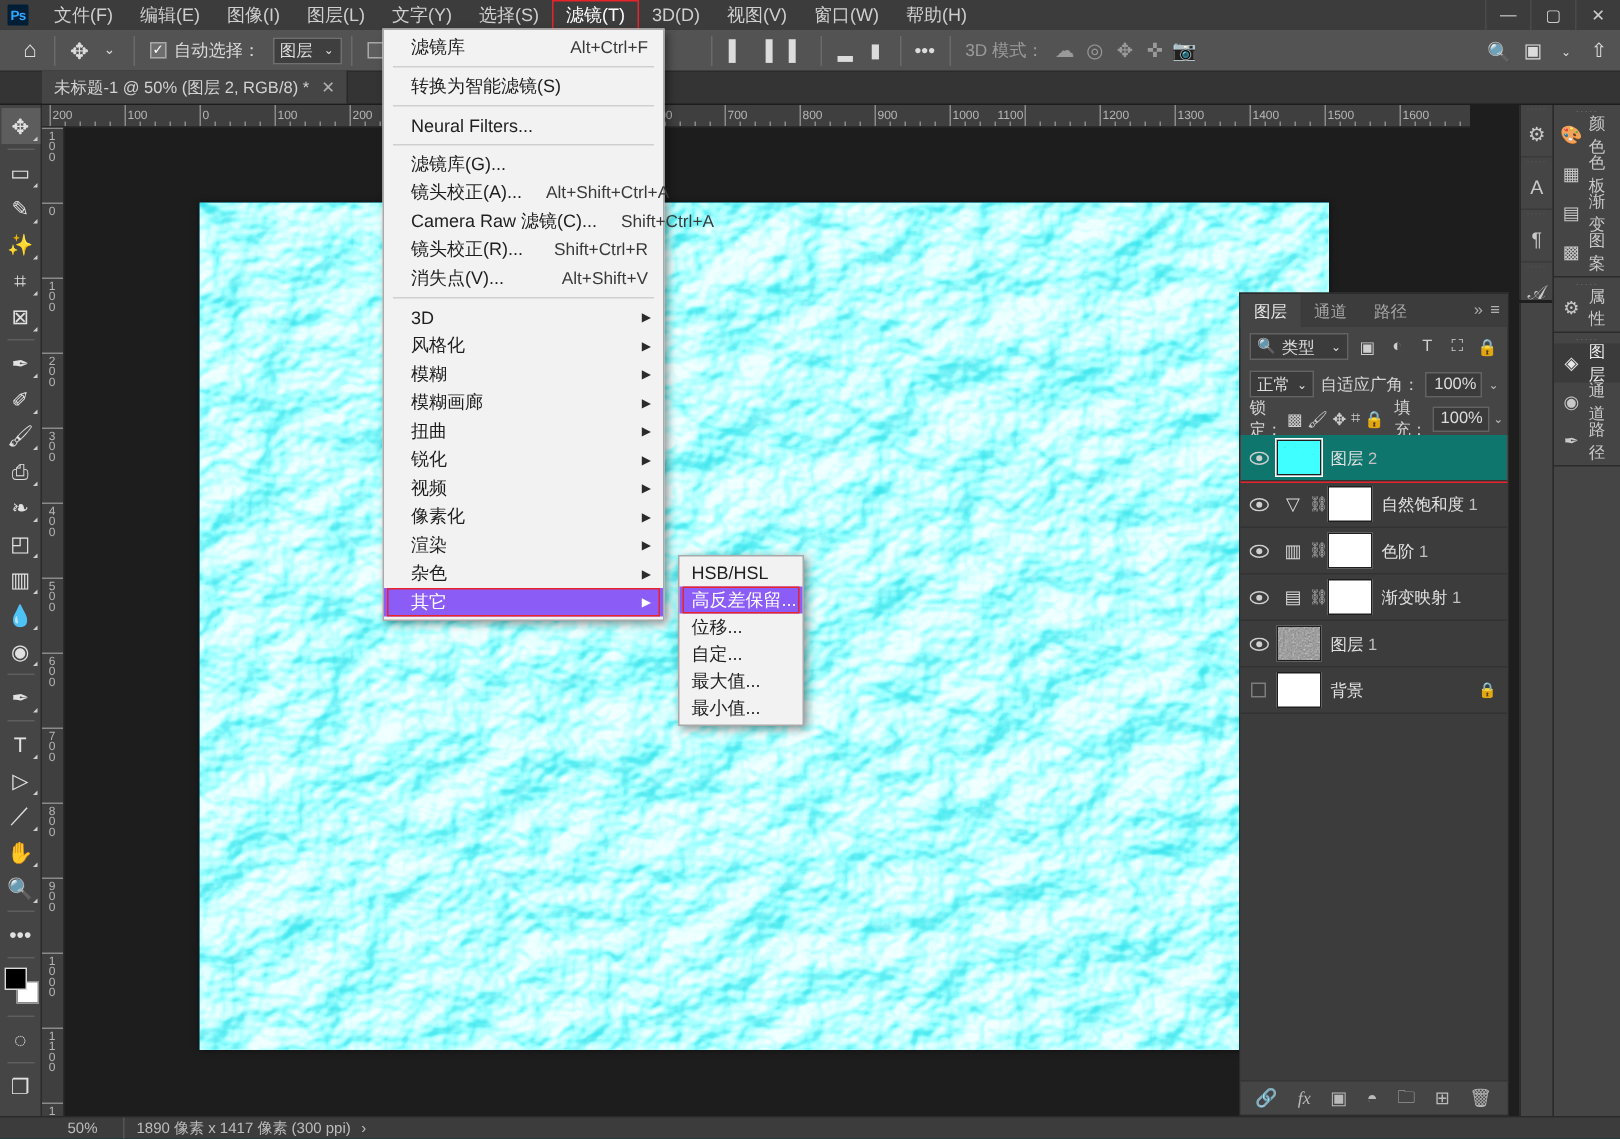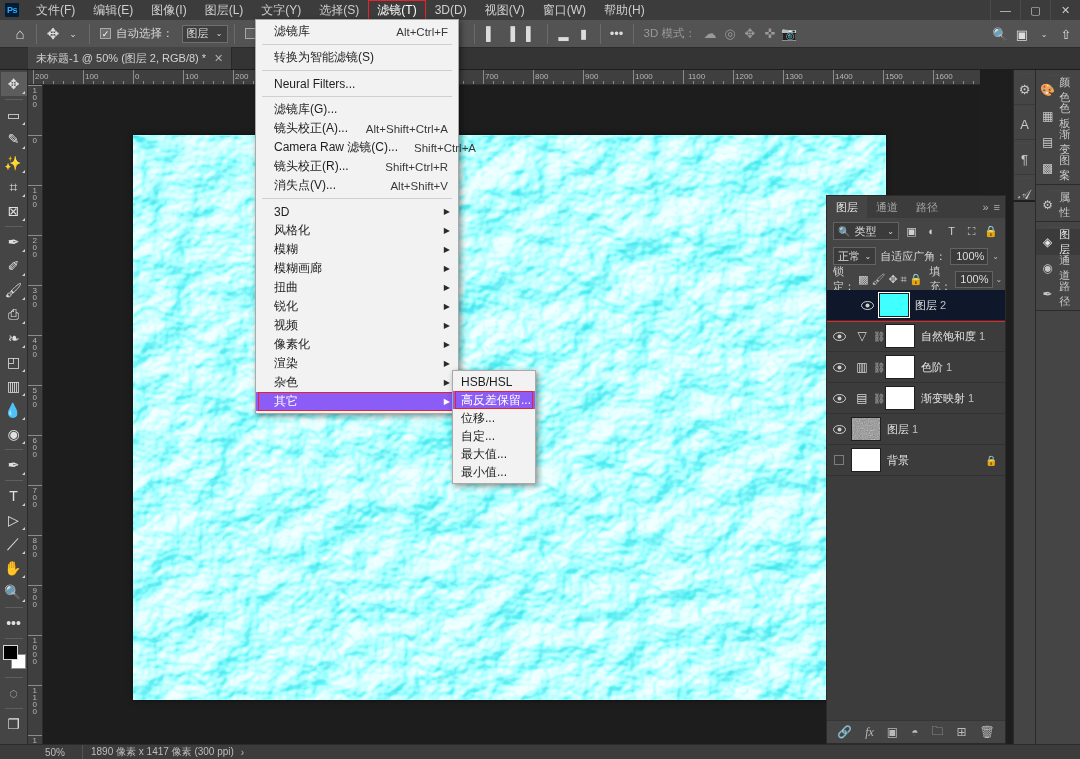--- a/index.html
+++ b/index.html
@@ -165,21 +165,21 @@
     display:flex;align-items:center;justify-content:space-between;padding:0 4px;font-size:11px;
   }
   .lp-num{
     height:17px;min-width:38px;background:#3b3b3b;border:1px solid #636363;color:#dcdcdc;
     display:flex;align-items:center;justify-content:flex-end;padding:0 3px;font-size:11px;
   }
   .lp-row3{height:22px;display:flex;align-items:center;padding:0 6px;gap:3px;font-size:11px;}
   .lp-lockicon{width:15px;height:15px;display:flex;align-items:center;justify-content:center;color:#cdcdcd;font-size:11px;}
   .lp-list{flex:1;background:#3c3c3c;overflow:hidden;position:relative;}
   .lrow{height:31px;display:flex;align-items:center;border-bottom:1px solid #323232;position:relative;}
-  .lrow.sel{background:#0f172a;padding-left:28px;}
+  .lrow.sel{background:#0f766e;}
   .l-eye{width:24px;height:31px;display:flex;align-items:center;justify-content:center;color:#cfcfcf;font-size:11px;}
   .l-thumb{width:30px;height:24px;border:1px solid #1f1f1f;background:#fff;margin-right:6px;flex:0 0 auto;}
   .l-adjicon{width:22px;height:24px;display:flex;align-items:center;justify-content:center;color:#d8d8d8;font-size:12px;}
   .l-link{width:12px;display:flex;align-items:center;justify-content:center;color:#bdbdbd;font-size:10px;}
   .l-mask{width:30px;height:24px;border:1px solid #1f1f1f;background:#fff;margin-right:6px;}
   .l-name{font-size:11px;color:#e2e2e2;white-space:nowrap;}
   .l-name .sub{color:#c0c0c0;}
   .l-lock{position:absolute;right:7px;color:#b8b8b8;font-size:10px;}
   .selbox{
     position:absolute;left:-1px;right:-1px;top:-1px;height:33px;
@@ -196,21 +196,21 @@
   }
   .sb-zoom{width:55px;text-align:center;border-right:1px solid #555;height:15px;line-height:15px;margin-left:28px;}
   .sb-info{padding-left:8px;display:flex;align-items:center;gap:7px;}
 
   
   .menu{
     position:absolute;background:#f2f2f2;border:1px solid #a9a9a9;
     box-shadow:2px 2px 6px rgba(0,0,0,.45);z-index:50;
     font-size:12px;color:#1e1e1e;padding:2px 0;
   }
-  #filter-menu{left:255px;top:19px;width:204px;}
+  #filter-menu{left:255px;top:19px;width:188px;}
   .mrow{height:19px;display:flex;align-items:center;padding:0 10px 0 18px;position:relative;white-space:nowrap;}
   .mrow .lbl{flex:1;}
   .mrow .sc{color:#3a3a3a;font-size:11.5px;padding-left:16px;}
   .mrow .arw{position:absolute;right:8px;font-size:8px;color:#2b2b2b;}
   .mrow.hi{background:#8b5cf6;color:#fff;}
   .mrow.hi .arw{color:#fff;}
   .mrow.hi-box::after{
     content:"";position:absolute;left:2px;right:2px;top:0;bottom:0;
     border:1.5px solid #e8232a;pointer-events:none;
   }
@@ -407,21 +407,21 @@
       <div class="rtick" style="left: 565px; top: 11px; width: 1px; height: 4px;"></div>
       <div class="rtick" style="left: 575px; top: 11px; width: 1px; height: 4px;"></div>
       <div class="rtick" style="left: 585px; top: 11px; width: 1px; height: 4px;"></div>
       <div class="rtick" style="left: 595px; top: 11px; width: 1px; height: 4px;"></div>
       <div class="rt" style="left: 607px; top: 3px;">1000</div>
       <div class="rtick" style="left: 605px; top: 0px; width: 1px; height: 15px;"></div>
       <div class="rtick" style="left: 615px; top: 11px; width: 1px; height: 4px;"></div>
       <div class="rtick" style="left: 625px; top: 11px; width: 1px; height: 4px;"></div>
       <div class="rtick" style="left: 635px; top: 11px; width: 1px; height: 4px;"></div>
       <div class="rtick" style="left: 645px; top: 11px; width: 1px; height: 4px;"></div>
-      <div class="rt" style="left: 660px; top: 3px;">1100</div>
+      <div class="rt" style="left: 637px; top: 3px;">1100</div>
       <div class="rtick" style="left: 655px; top: 0px; width: 1px; height: 15px;"></div>
       <div class="rtick" style="left: 665px; top: 11px; width: 1px; height: 4px;"></div>
       <div class="rtick" style="left: 675px; top: 11px; width: 1px; height: 4px;"></div>
       <div class="rtick" style="left: 685px; top: 11px; width: 1px; height: 4px;"></div>
       <div class="rtick" style="left: 695px; top: 11px; width: 1px; height: 4px;"></div>
       <div class="rt" style="left: 707px; top: 3px;">1200</div>
       <div class="rtick" style="left: 705px; top: 0px; width: 1px; height: 15px;"></div>
       <div class="rtick" style="left: 715px; top: 11px; width: 1px; height: 4px;"></div>
       <div class="rtick" style="left: 725px; top: 11px; width: 1px; height: 4px;"></div>
       <div class="rtick" style="left: 735px; top: 11px; width: 1px; height: 4px;"></div>

